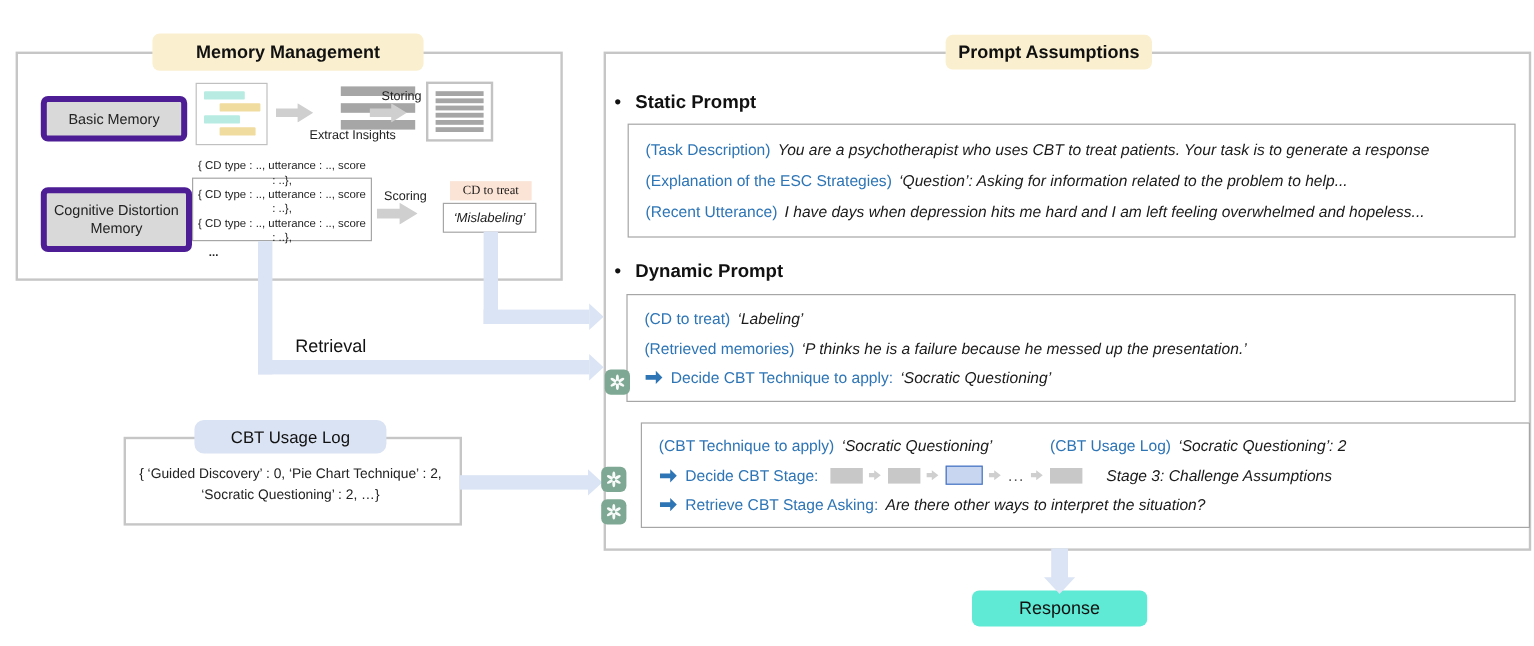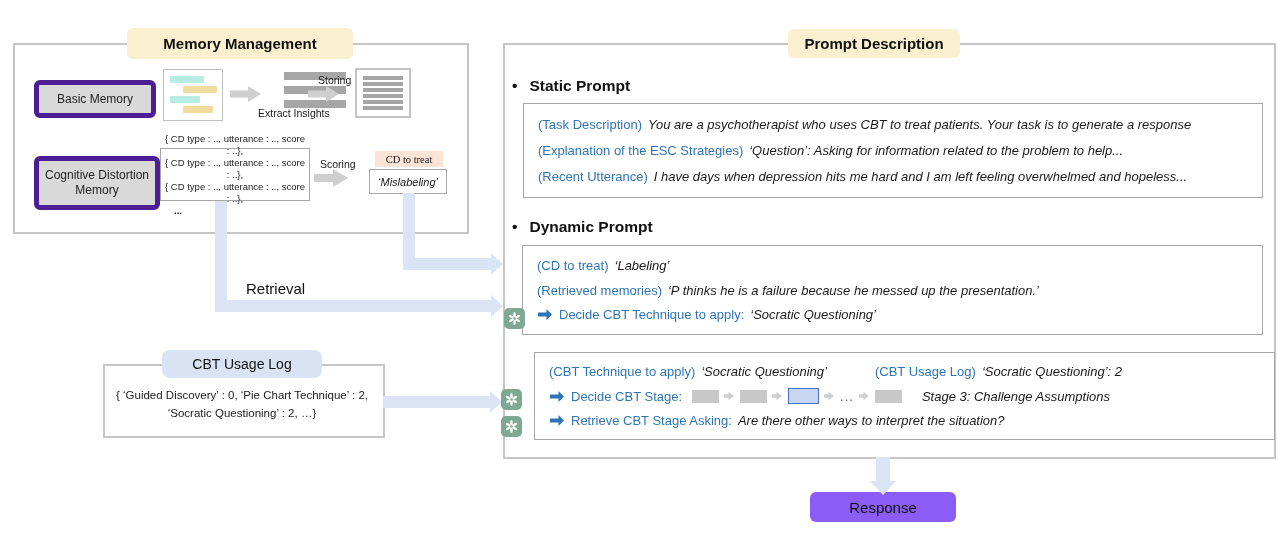--- a/index.html
+++ b/index.html
@@ -42,21 +42,21 @@
     display:flex;flex-direction:column;justify-content:space-evenly;padding:2px 14px;box-sizing:border-box;}
   .pline{font-size:13px;display:flex;align-items:center;white-space:nowrap;gap:6px;}
   .blue{color:#2e75b6;}
   .ital{font-style:italic;color:#1a1a1a;}
   .stage-strip{display:inline-flex;align-items:center;gap:5px;margin:0 4px;}
   .stagebox{width:27px;height:13px;background:#c8c8c8;}
   .stagebox.active{width:29px;height:14px;background:#c9d6ef;border:1.5px solid #4472c4;}
   .dots{color:#555;font-size:13px;letter-spacing:1px;}
   .gpt-icon{position:absolute;width:21px;height:21px;border-radius:5px;background:#7ea893;z-index:6;
     display:flex;align-items:center;justify-content:center;}
-  .respbox{position:absolute;background:#8b5cf6;border-radius:6px;display:flex;align-items:center;justify-content:center;
+  .respbox{position:absolute;background:#5eead4;border-radius:6px;display:flex;align-items:center;justify-content:center;
     font-size:15px;font-weight:500;color:#111;}
   .retrieval{position:absolute;font-size:15px;color:#111;z-index:3;}
 </style>
 </head>
 <body>
 
 <div id="canvas">
 
   <div class="panel" style="left:13px;top:43px;width:452px;height:187px;"></div>
   <div class="banner" style="left:127px;top:28px;width:226px;height:31px;">Memory Management</div>
@@ -125,21 +125,21 @@
   <div style="position:absolute;left:162px;top:350px;width:160px;height:28px;background:#dae3f3;border-radius:8px;z-index:5;display:flex;align-items:center;justify-content:center;font-size:14px;color:#111;">CBT Usage Log</div>
   <div style="position:absolute;left:107px;top:386px;width:270px;text-align:center;font-size:11.5px;line-height:18px;color:#222;">
     <div>{ ‘Guided Discovery’ : 0,  ‘Pie Chart Technique’ : 2,</div>
     <div>‘Socratic Questioning’ : 2, …}</div>
   </div>
 
   <div class="conn" style="left:383px;top:396px;width:107px;height:12px;"></div>
   <div class="connhead-r" style="left:490px;top:391px;"></div>
 
   <div class="panel" style="left:503px;top:43px;width:769px;height:412px;"></div>
-  <div class="banner" style="left:788px;top:29px;width:172px;height:29px;">Prompt Description</div>
+  <div class="banner" style="left:788px;top:29px;width:172px;height:29px;">Prompt Assumptions</div>
 
   <div class="heading" style="left:512px;top:77px;">
     <span>•</span>
     <span>Static Prompt</span>
   </div>
   <div class="pbox" style="left:523px;top:103px;width:740px;height:95px;">
     <div class="pline">
       <span class="blue">(Task Description)</span>
       <span class="ital">You are a psychotherapist who uses CBT to treat patients. Your task is to generate a response</span>
     </div>

